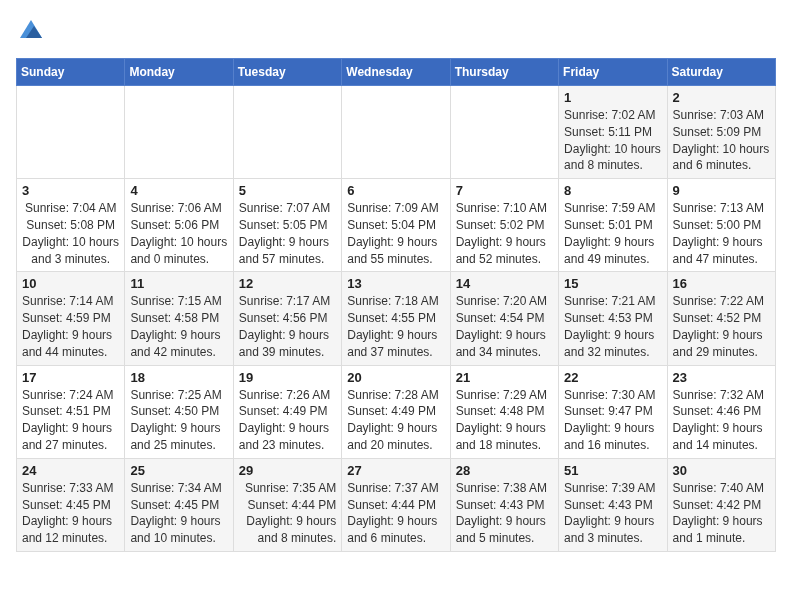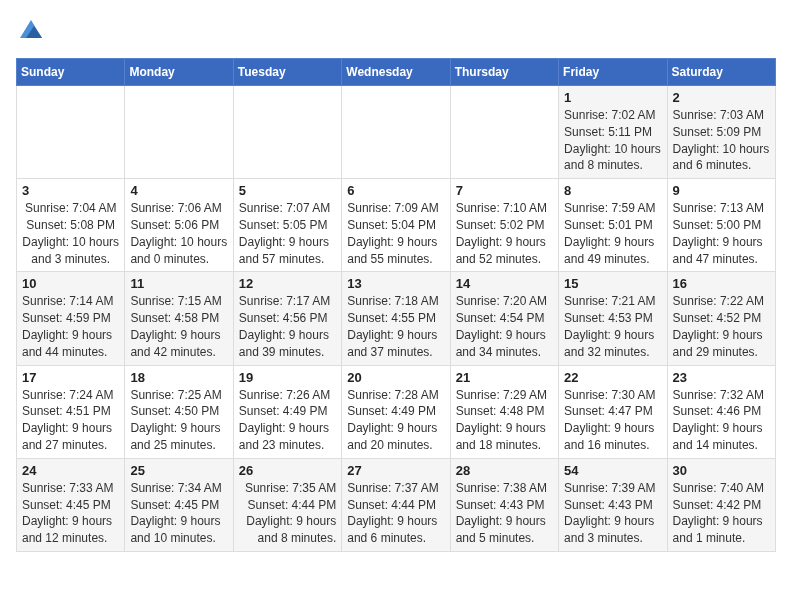--- a/index.html
+++ b/index.html
@@ -252,21 +252,21 @@
         </td>
         <td>
           <span class="day-num">21</span>
           <div class="day-info" style="white-space: pre-line;">Sunrise: 7:29 AM
 Sunset: 4:48 PM
 Daylight: 9 hours and 18 minutes.</div>
         </td>
         <td>
           <span class="day-num">22</span>
           <div class="day-info" style="white-space: pre-line;">Sunrise: 7:30 AM
-Sunset: 4:47 PM
+Sunset: 9:47 PM
 Daylight: 9 hours and 16 minutes.</div>
         </td>
         <td>
           <span class="day-num">23</span>
           <div class="day-info" style="white-space: pre-line;">Sunrise: 7:32 AM
 Sunset: 4:46 PM
 Daylight: 9 hours and 14 minutes.</div>
         </td>
       </tr>
       <tr>
@@ -276,39 +276,39 @@
 Sunset: 4:45 PM
 Daylight: 9 hours and 12 minutes.</div>
         </td>
         <td>
           <span class="day-num">25</span>
           <div class="day-info" style="white-space: pre-line;">Sunrise: 7:34 AM
 Sunset: 4:45 PM
 Daylight: 9 hours and 10 minutes.</div>
         </td>
         <td>
-          <span class="day-num">26</span>
+          <span class="day-num">29</span>
           <div class="day-info" style="white-space: pre-line; text-align: right;">Sunrise: 7:35 AM
 Sunset: 4:44 PM
 Daylight: 9 hours and 8 minutes.</div>
         </td>
         <td>
           <span class="day-num">27</span>
           <div class="day-info" style="white-space: pre-line;">Sunrise: 7:37 AM
 Sunset: 4:44 PM
 Daylight: 9 hours and 6 minutes.</div>
         </td>
         <td>
           <span class="day-num">28</span>
           <div class="day-info" style="white-space: pre-line;">Sunrise: 7:38 AM
 Sunset: 4:43 PM
 Daylight: 9 hours and 5 minutes.</div>
         </td>
         <td>
-          <span class="day-num">54</span>
+          <span class="day-num">51</span>
           <div class="day-info" style="white-space: pre-line;">Sunrise: 7:39 AM
 Sunset: 4:43 PM
 Daylight: 9 hours and 3 minutes.</div>
         </td>
         <td>
           <span class="day-num">30</span>
           <div class="day-info" style="white-space: pre-line;">Sunrise: 7:40 AM
 Sunset: 4:42 PM
 Daylight: 9 hours and 1 minute.</div>
         </td>

